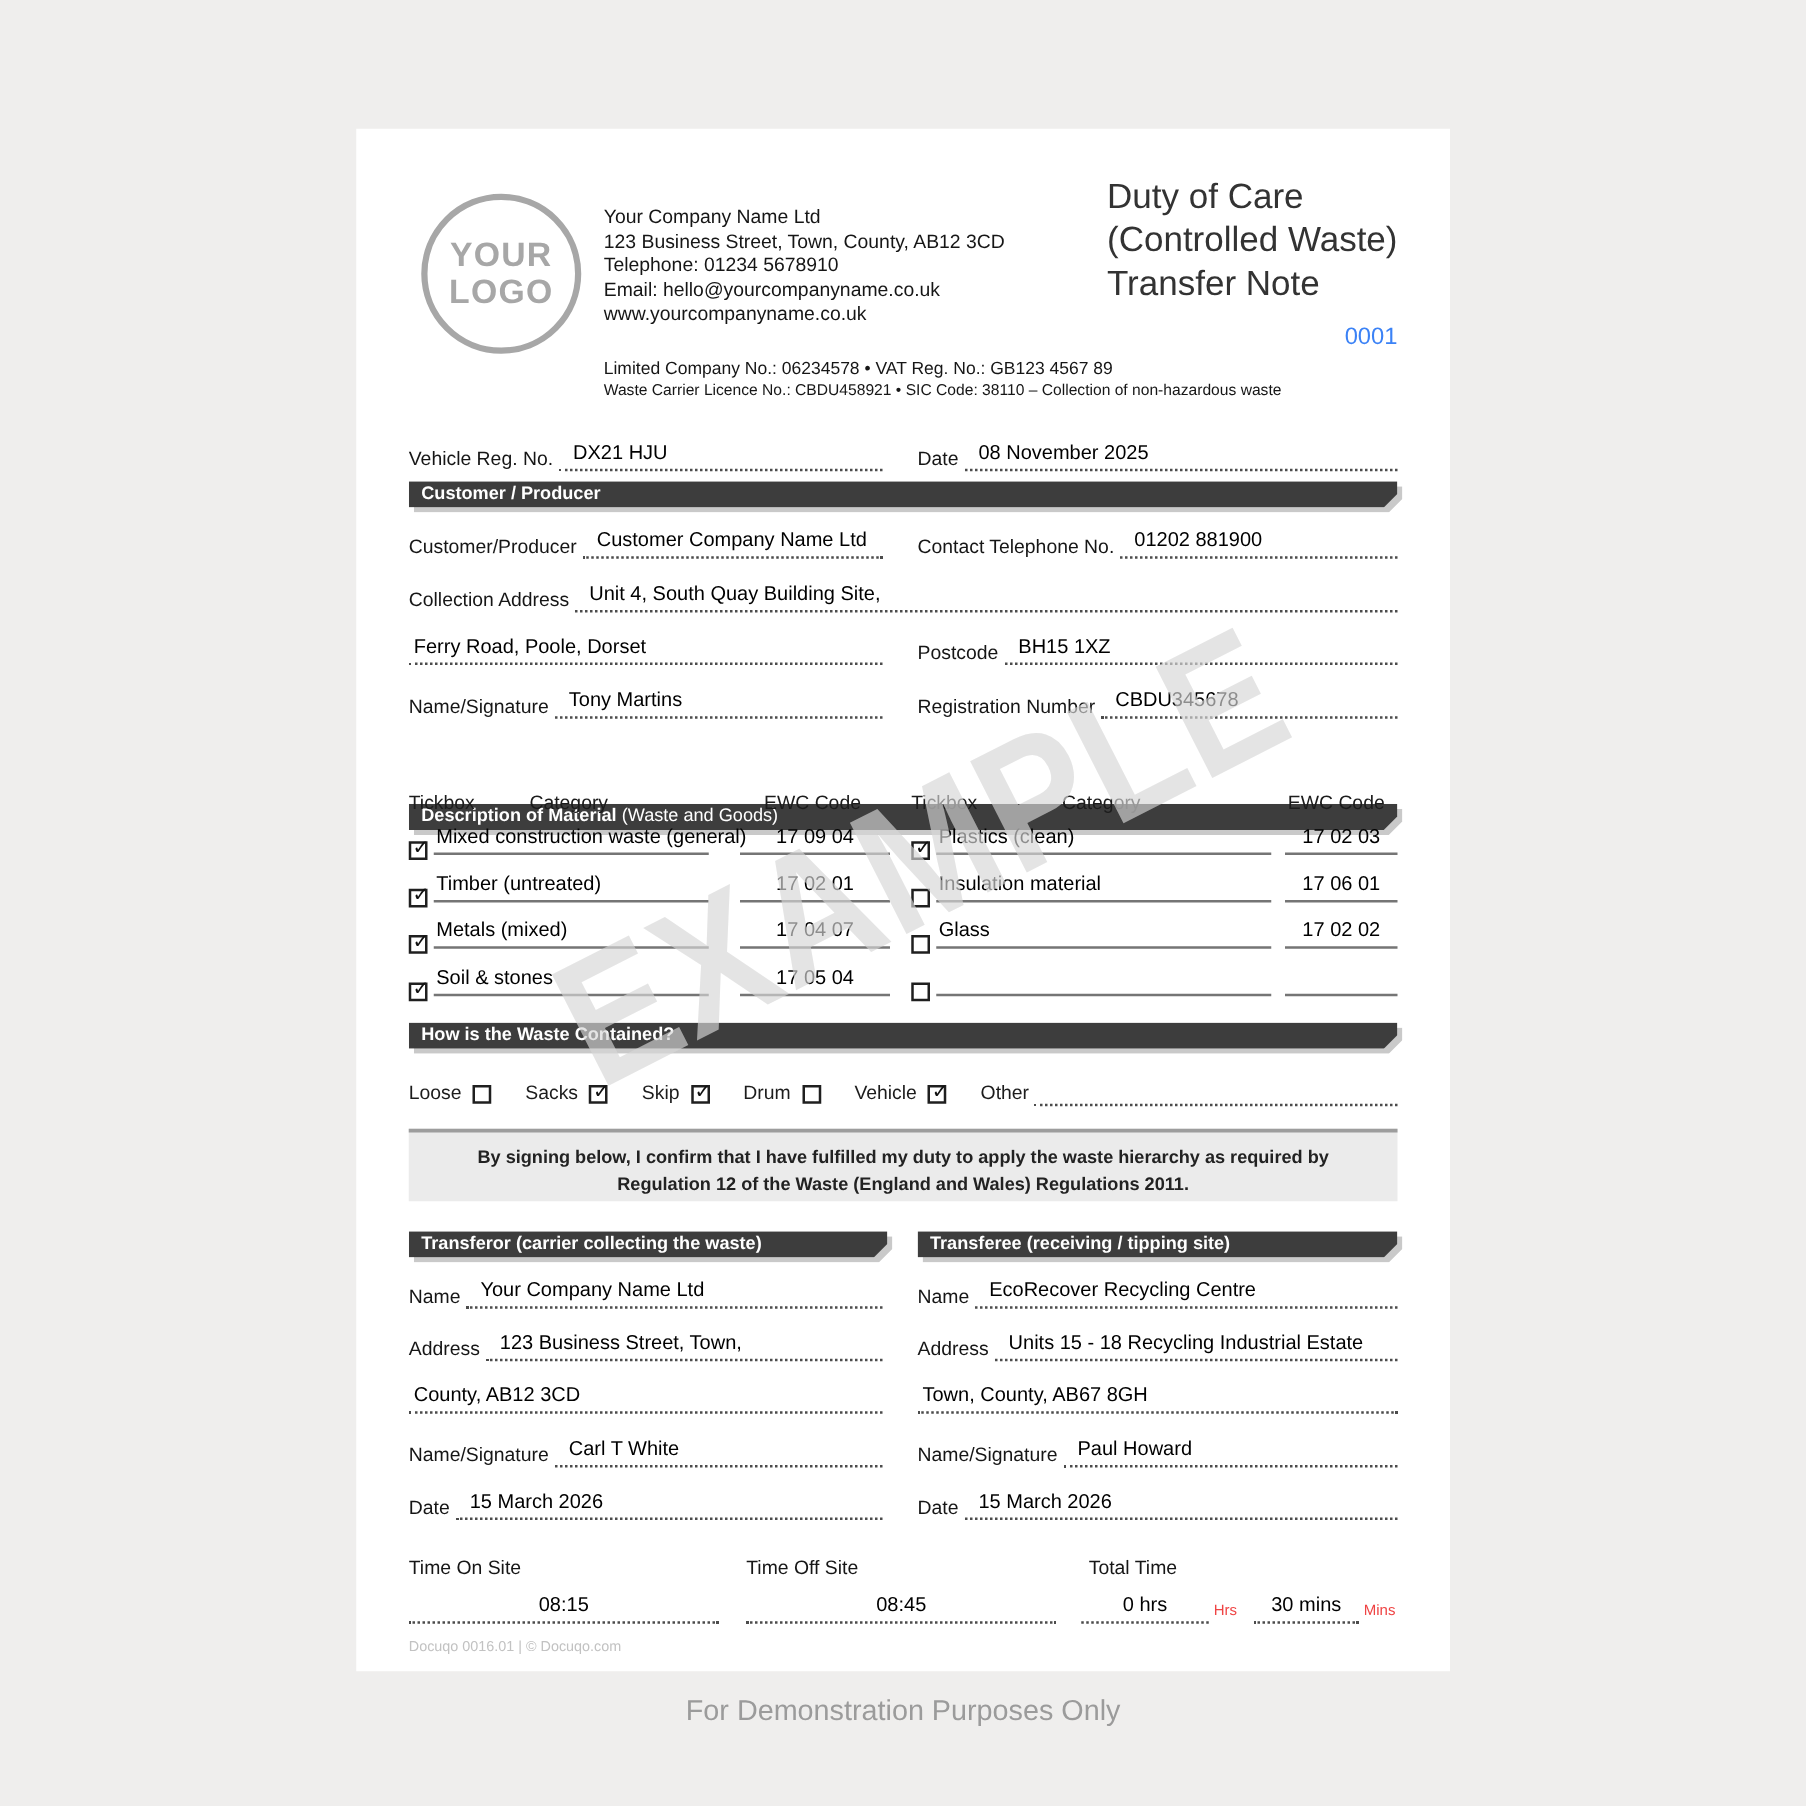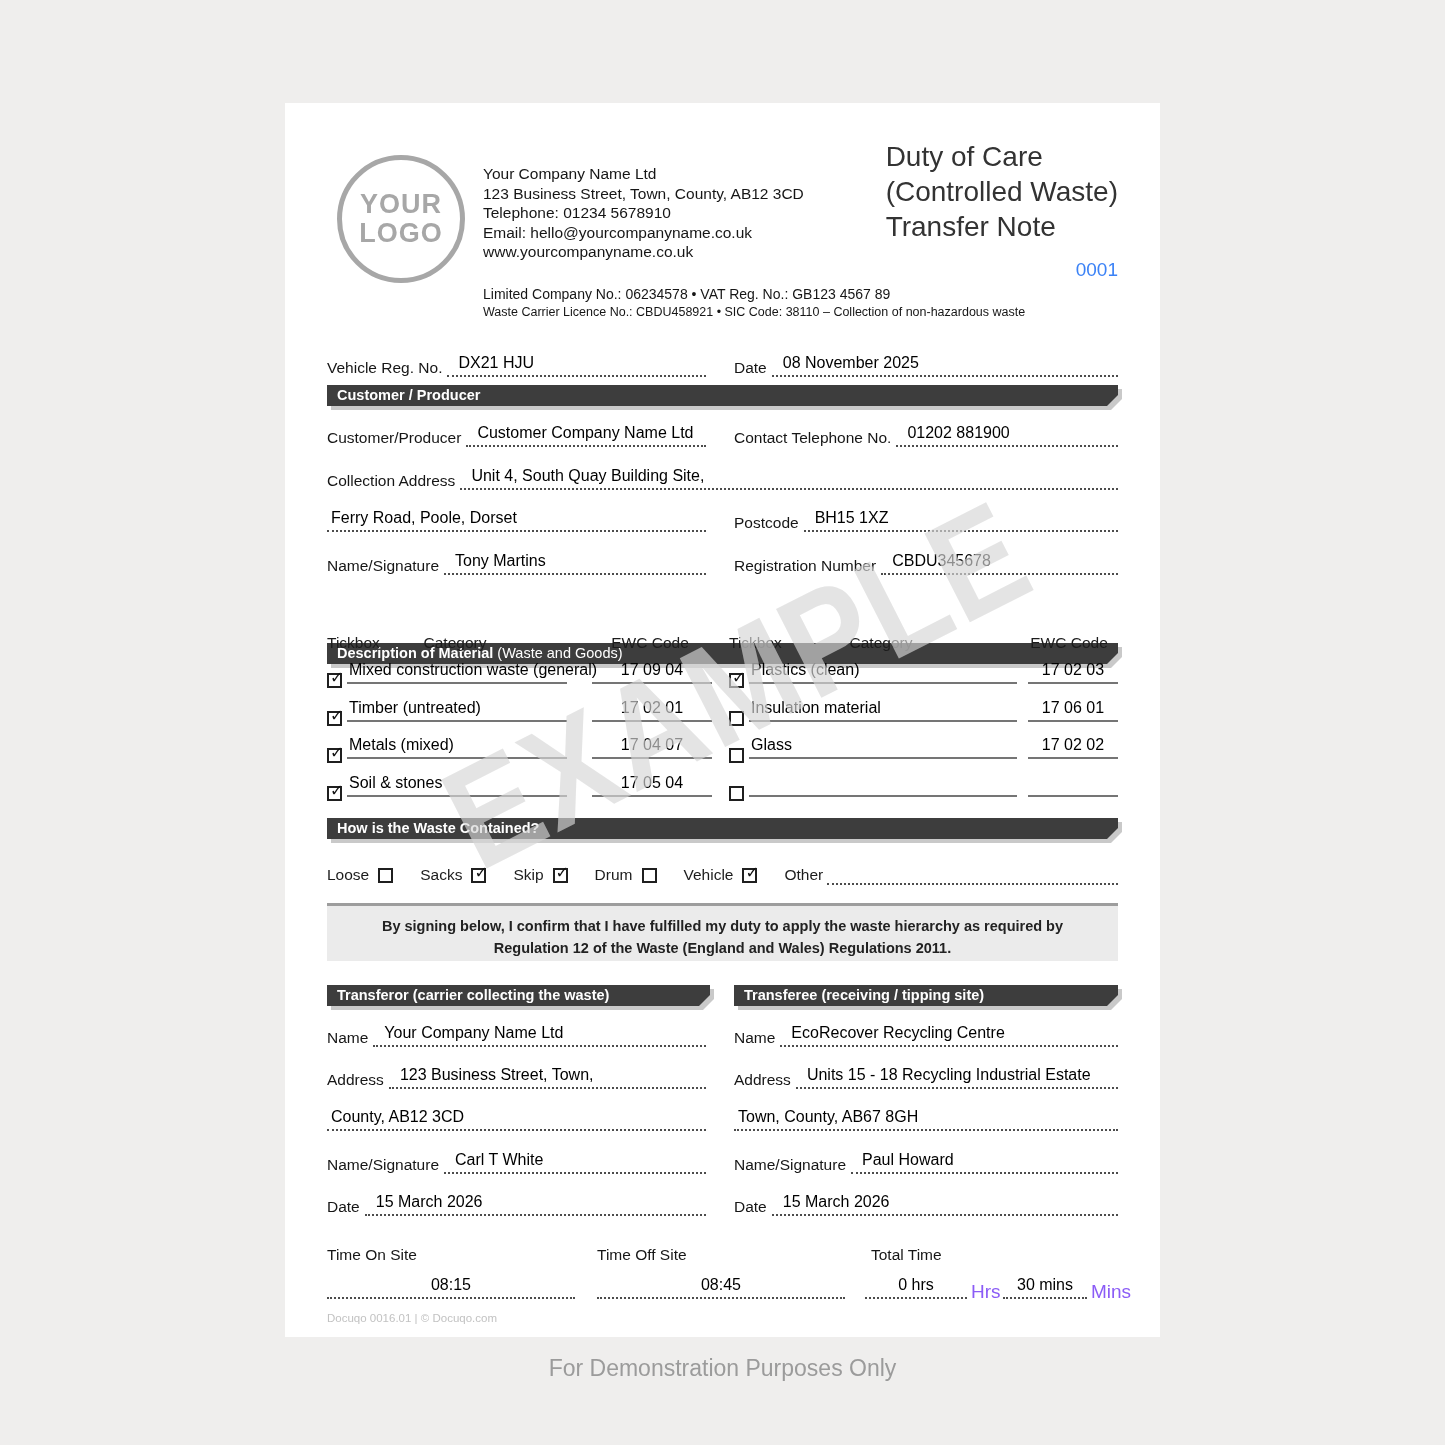--- a/index.html
+++ b/index.html
@@ -74,21 +74,21 @@
     position:absolute; background:#ebebeb; border-top:3px solid #9d9d9d;
     text-align:center; font-weight:bold; font-size:14.5px; line-height:22px;
     padding-top:9px; box-sizing:border-box; color:#222;
   }
   
   .tlabel { position:absolute; font-size:15.5px; color:#161616; }
   .tline {
     position:absolute; height:26px; border-bottom:2px dotted #4c4c4c;
     display:flex; align-items:flex-end; justify-content:center;
   }
-  .tsuffix { position:absolute; font-size:19px; color:#8b5cf6; }
+  .tsuffix { position:absolute; font-size:12px; color:#ef4444; }
   
   .footer-credit { position:absolute; left:42px; top:1209px; font-size:11.5px; color:#c2c2c2; }
   .watermark {
     position:absolute; left:95px; top:500px; width:710px; text-align:center;
     font-size:145px; font-weight:bold; letter-spacing:2px;
     color:rgba(214,214,214,0.66);
     transform:rotate(-27deg) scaleX(0.88); transform-origin:center;
     z-index:40; pointer-events:none; white-space:nowrap;
   }
   .demo-note {

